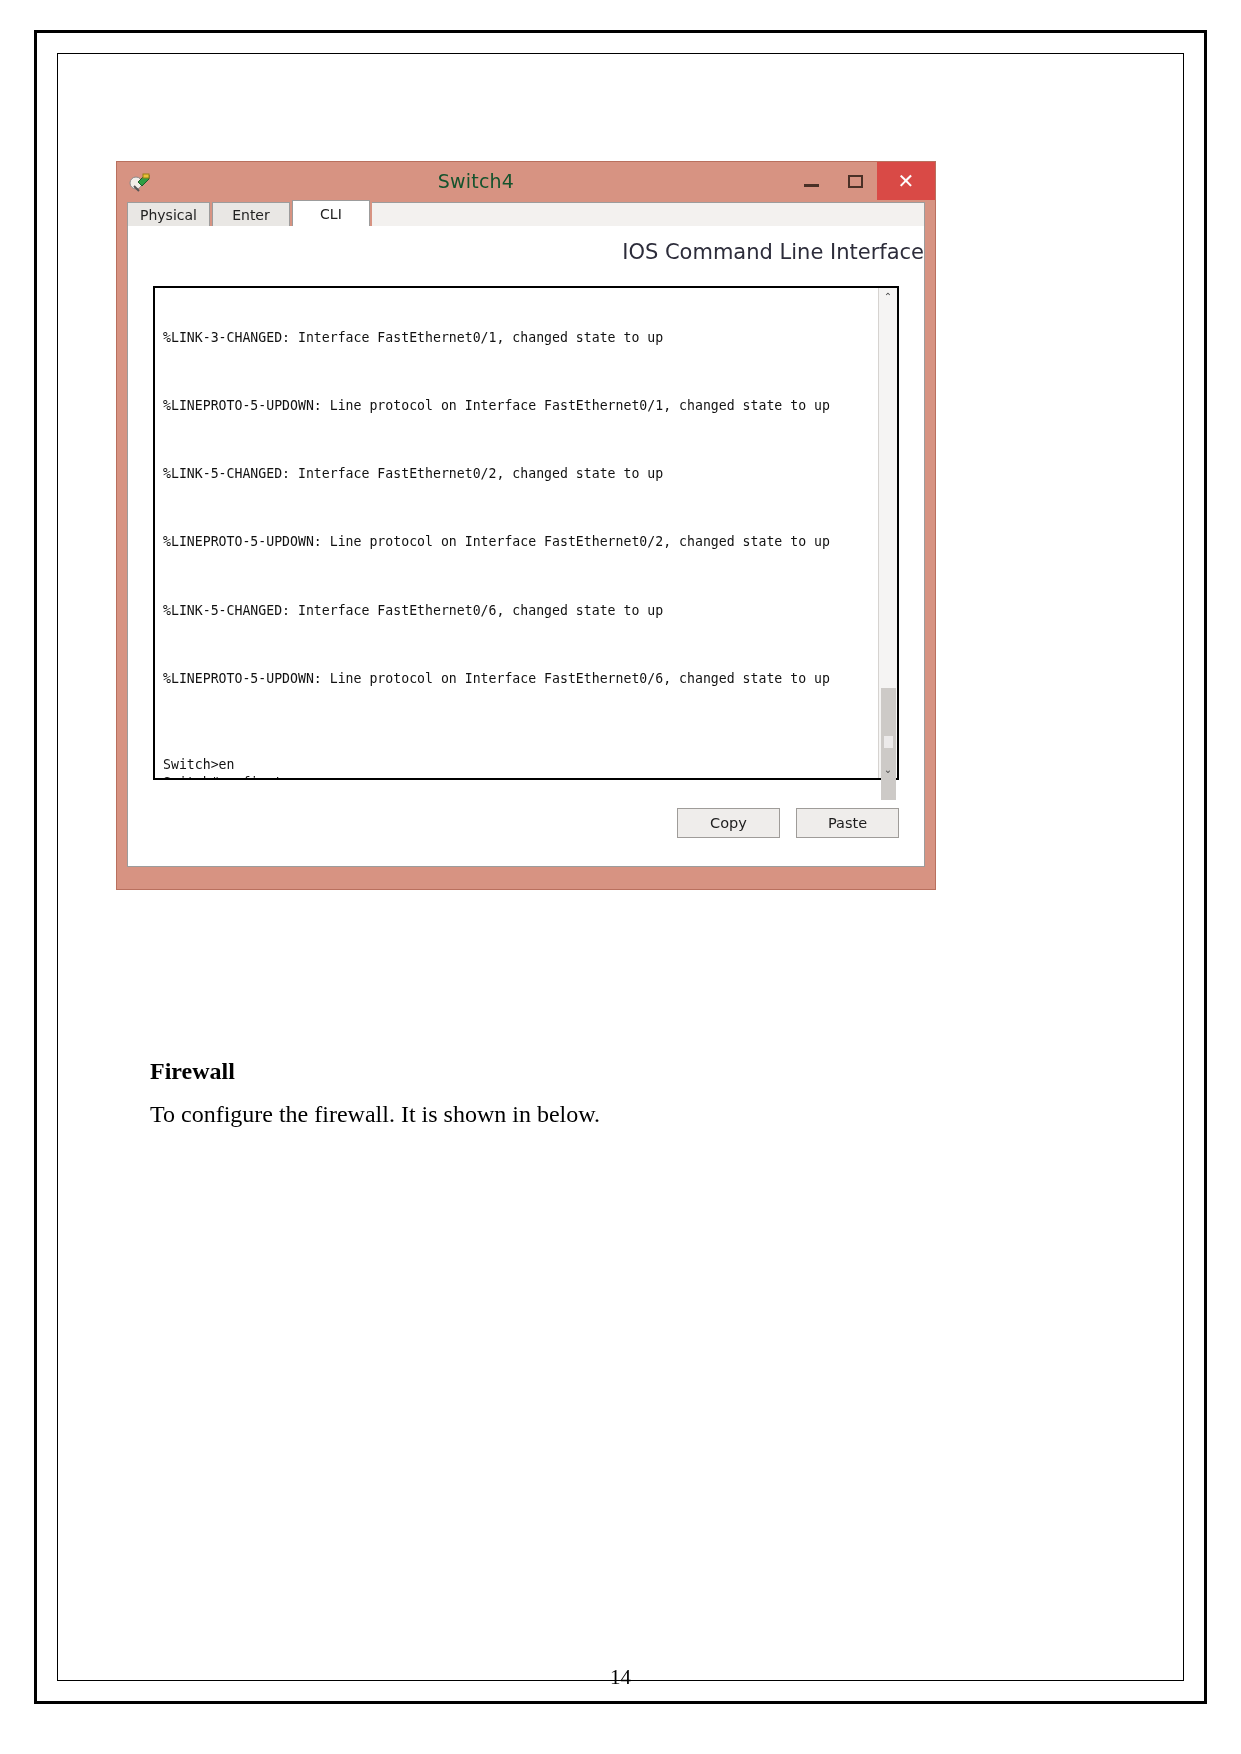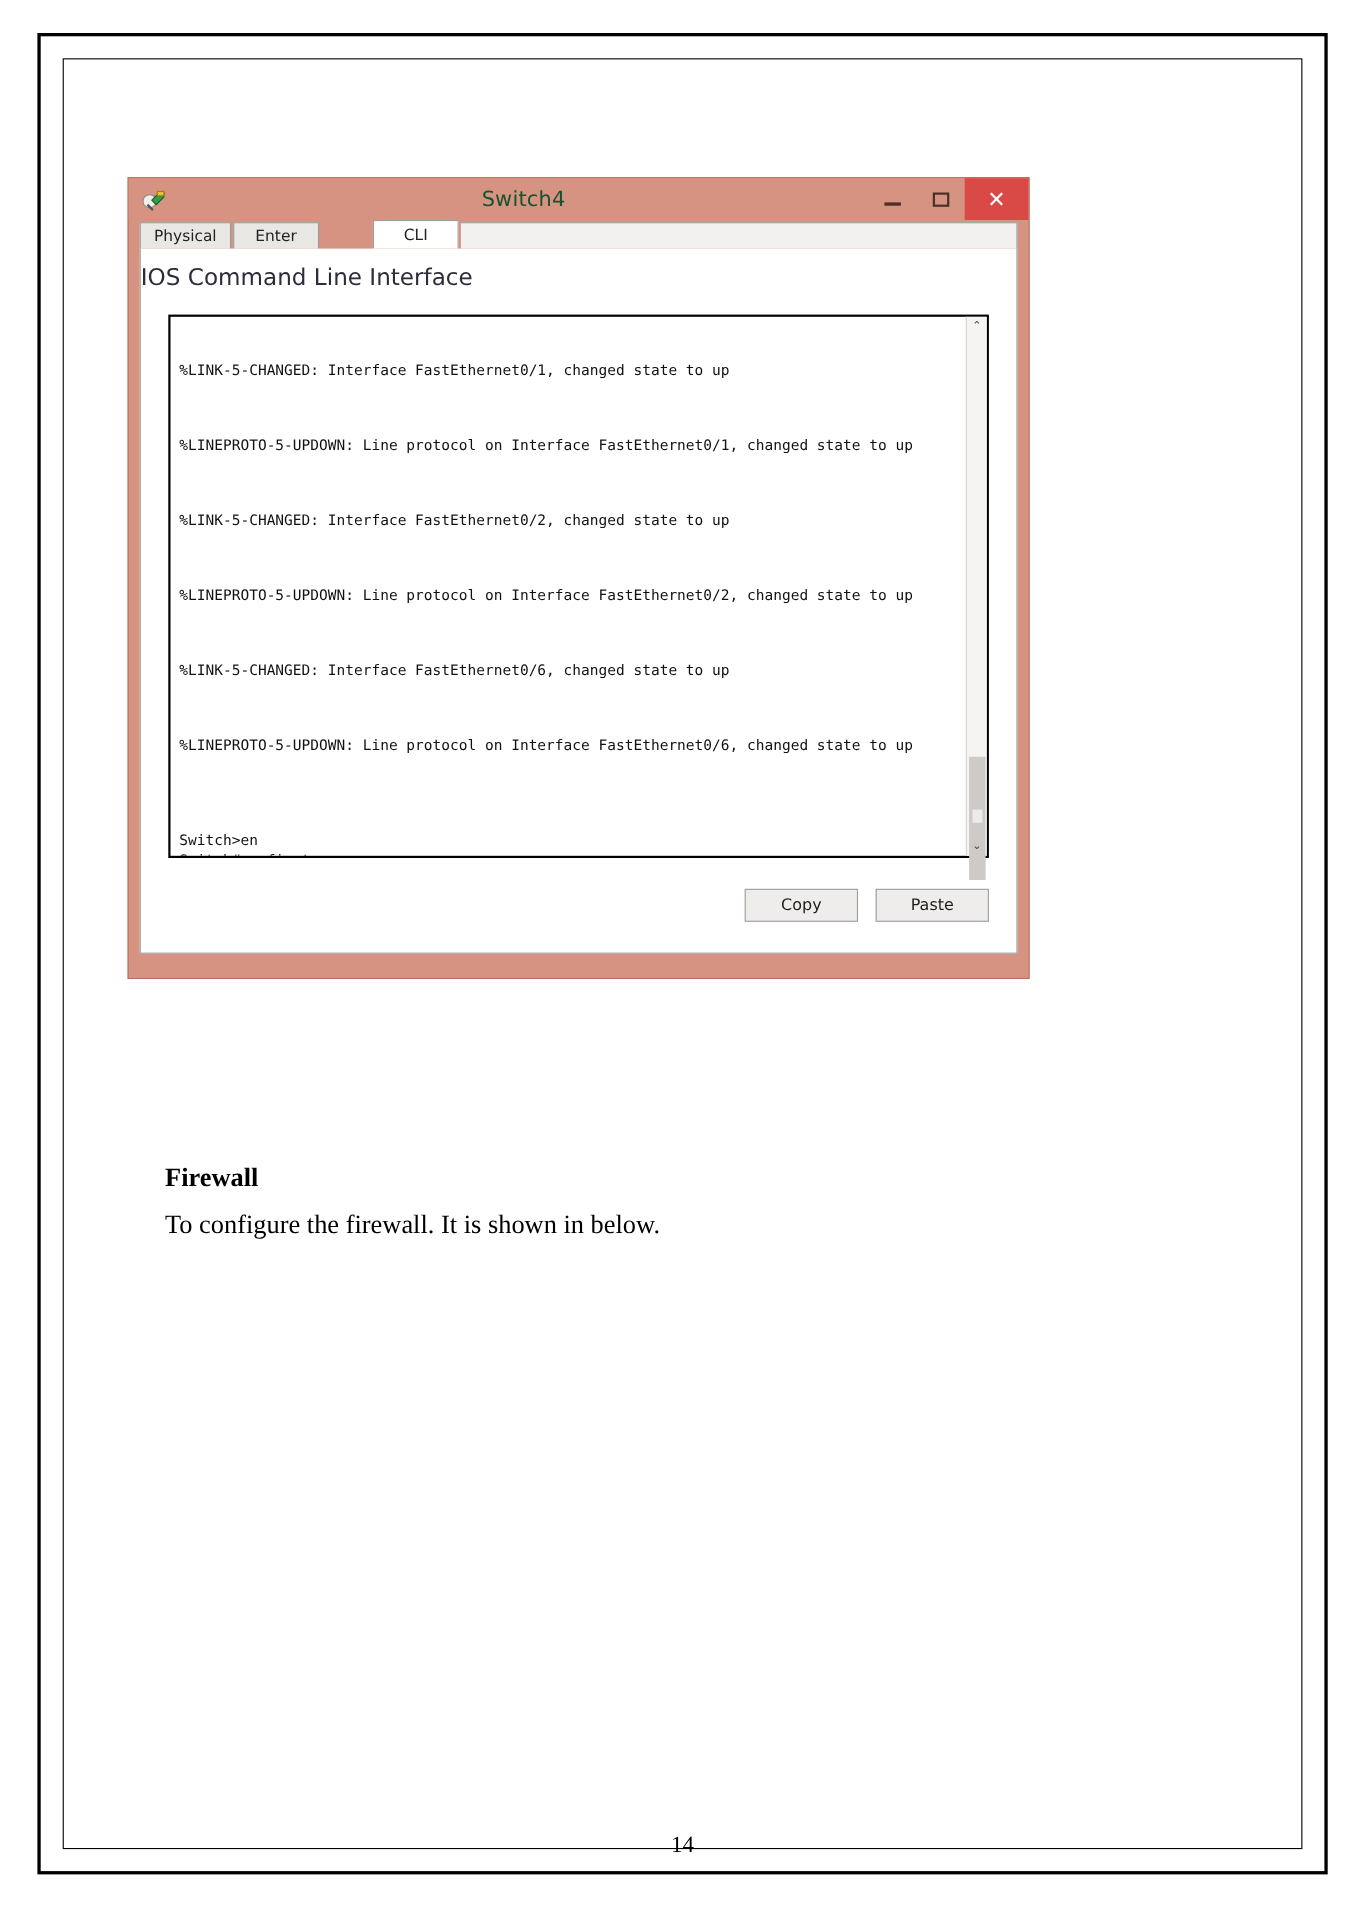--- a/index.html
+++ b/index.html
@@ -131,21 +131,20 @@
     justify-content: center;
     font-family: "DejaVu Sans", sans-serif;
     font-size: 14px;
     color: #222;
     margin-right: 2px;
   }
   .pt-tab.active {
     background: #ffffff;
     height: 26px;
     border-color: #9c9c9c;
-    margin-left: 47px;
   }
   .tab-filler {
     flex: 1;
     height: 24px;
     background: #f3f1ef;
     border: 1px solid #9c9c9c;
     border-bottom: none;
     border-left: none;
     box-sizing: border-box;
   }
@@ -156,21 +155,21 @@
     left: 10px;
     right: 10px;
     top: 64px;
     bottom: 22px;
     background: #ffffff;
     border: 1px solid #9c9c9c;
     border-top: none;
     box-sizing: border-box;
   }
   .cli-heading {
-    text-align: left;
+    text-align: right;
     font-family: "DejaVu Sans", sans-serif;
     font-size: 21px;
     color: #2c2c3a;
     padding-top: 14px;
     padding-bottom: 10px;
   }
 
   
   .console-wrap {
     position: absolute;
@@ -328,21 +327,21 @@
     <div class="pt-tab">Enter</div>
     <div class="pt-tab active">CLI</div>
     <div class="tab-filler"></div>
   </div>
 
   <div class="pt-body">
     <div class="cli-heading">IOS Command Line Interface</div>
 
     <div class="console-wrap">
       <div class="console-text">
-        <div class="log-block">%LINK-5-CHANGED: Interface FastEthernet0/1, changed state to up</div>
+        <div class="log-block">%LINK-3-CHANGED: Interface FastEthernet0/1, changed state to up</div>
         <div class="log-block">%LINEPROTO-5-UPDOWN: Line protocol on Interface FastEthernet0/1, changed state to up</div>
         <div class="log-block">%LINK-5-CHANGED: Interface FastEthernet0/2, changed state to up</div>
         <div class="log-block">%LINEPROTO-5-UPDOWN: Line protocol on Interface FastEthernet0/2, changed state to up</div>
         <div class="log-block">%LINK-5-CHANGED: Interface FastEthernet0/6, changed state to up</div>
         <div class="log-block">%LINEPROTO-5-UPDOWN: Line protocol on Interface FastEthernet0/6, changed state to up</div>
         <div class="cmd-block">Switch&gt;en
 Switch#config t
 Enter configuration commands, one per line.  End with CNTL/Z.
 Switch(config)#vlan 3
 Switch(config-vlan)#interface fa0/1

